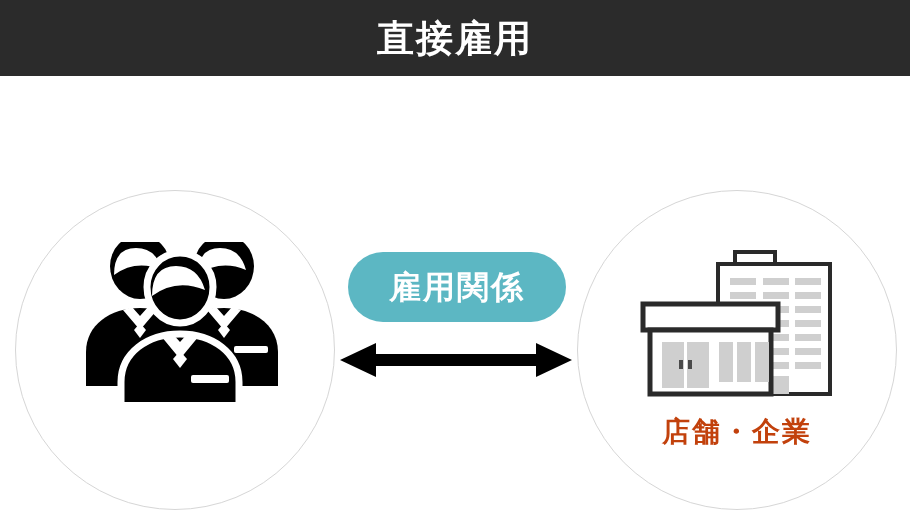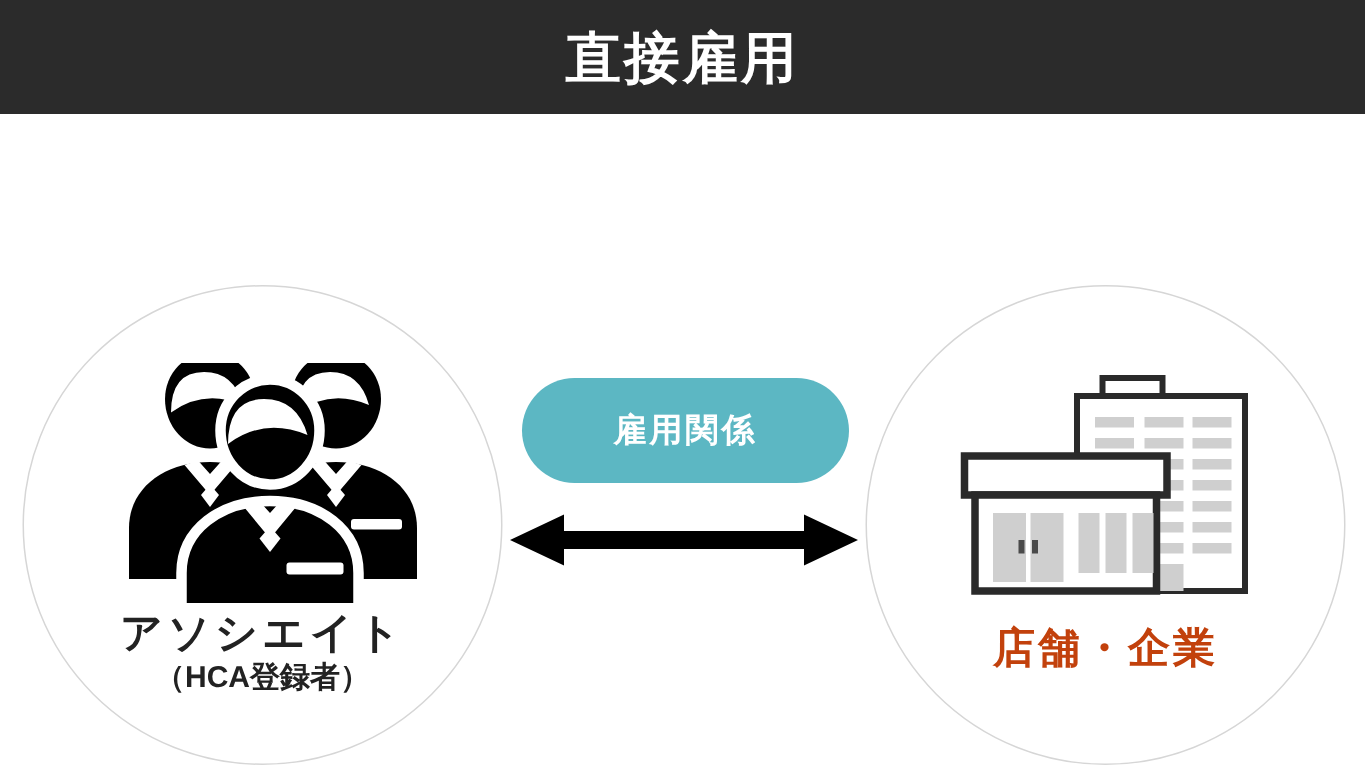--- a/index.html
+++ b/index.html
@@ -112,21 +112,21 @@
     height: 70px;
     border-radius: 35px;
     background: #5cb7c3;
     display: flex;
     align-items: center;
     justify-content: center;
     box-sizing: border-box;
   }
   .relation-pill-label {
     color: #ffffff;
-    font-size: 22px;
+    font-size: 32px;
     font-weight: bold;
     letter-spacing: 2px;
     line-height: 1;
     white-space: nowrap;
   }
 
   
   .relation-arrow {
     position: absolute;
     left: 336px;
@@ -175,24 +175,20 @@
           <path d="M104,54 q24,-18 53,-6 q-7,-24 -29,-24 q-24,0 -24,30 z" fill="#ffffff"></path>
           <path d="M132,92 c-33,0 -59,19 -59,48 l0,33 l118,0 l0,-33 c0,-29 -26,-48 -59,-48 z" stroke="#ffffff" stroke-width="7"></path>
           <path d="M113,94 l19,23 l19,-23 l-10,-4 l-9,10 l-9,-10 z" fill="#ffffff"></path>
           <path d="M125,117 l7,-8 l7,8 l-7,9 z" fill="#ffffff"></path>
           <rect x="143" y="133" width="38" height="8" rx="2" fill="#ffffff"></rect>
         </g>
       </g>
     </svg>
   </div>
 
-  <div class="node-label label-left">
-    <span class="label-main">アソシエイト</span>
-    <span class="label-sub">（HCA登録者）</span>
-  </div>
 
   <div class="relation-pill">
     <span class="relation-pill-label">雇用関係</span>
   </div>
 
   <div class="relation-arrow">
     <svg viewBox="0 0 240 40" width="240" height="40" aria-hidden="true">
       <path d="M4,20 L40,3 L40,14 L200,14 L200,3 L236,20 L200,37 L200,26 L40,26 L40,37 Z" fill="#000000"></path>
     </svg>
   </div>

